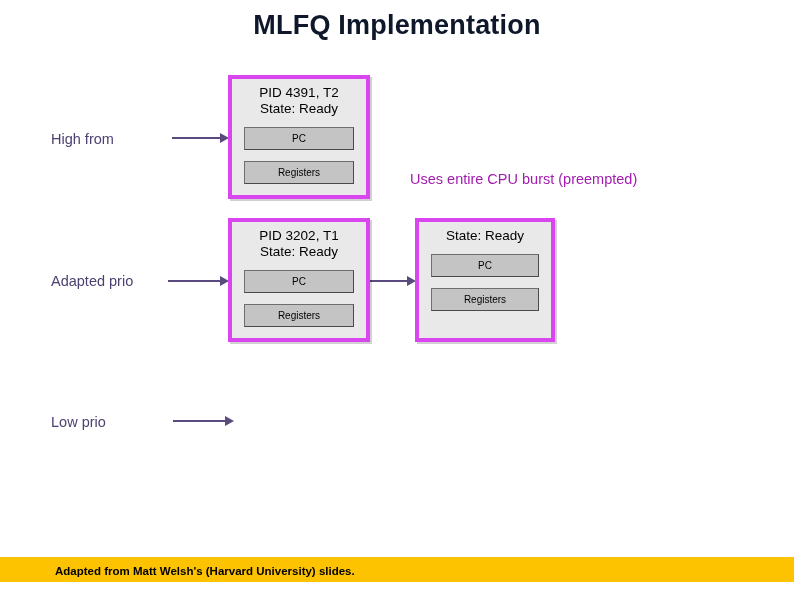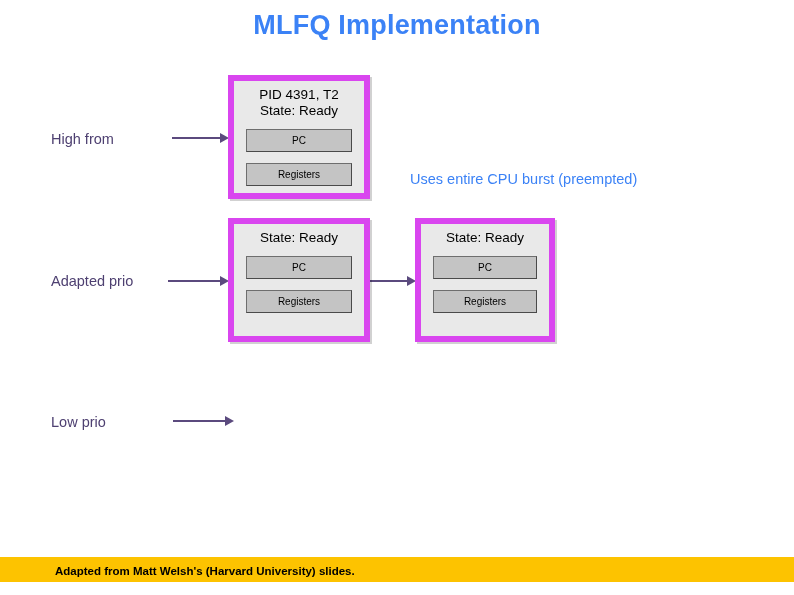--- a/index.html
+++ b/index.html
@@ -18,21 +18,21 @@
 
   
   #slide-title {
     position: absolute;
     left: 0;
     top: 10px;
     width: 794px;
     text-align: center;
     font-size: 27px;
     font-weight: bold;
-    color: #3b82f6;
+    color: #0f172a;
     letter-spacing: 0.2px;
     white-space: nowrap;
   }
 
   
   .prio-label {
     position: absolute;
     font-size: 14.5px;
     color: #4e4071;
     white-space: nowrap;
@@ -74,21 +74,21 @@
     left: 370px;
     top: 275px;
     width: 46px;
     height: 12px;
   }
 
   
   .pcb {
     position: absolute;
     background: #e9e9e9;
-    border: 6px solid #d946ef;
+    border: 4px solid #d946ef;
     box-sizing: border-box;
     box-shadow: 2px 2px 0 rgba(0,0,0,0.18);
   }
   .pcb-header {
     text-align: center;
     font-size: 13.5px;
     color: #000000;
     line-height: 16px;
     padding-top: 6px;
     white-space: nowrap;
@@ -112,21 +112,21 @@
   #pcb-high    { left: 228px; top: 75px;  width: 142px; height: 124px; }
   #pcb-medium-1{ left: 228px; top: 218px; width: 142px; height: 124px; }
   #pcb-medium-2{ left: 415px; top: 218px; width: 140px; height: 124px; }
 
   
   #annotation {
     position: absolute;
     left: 410px;
     top: 170px;
     font-size: 14.5px;
-    color: #3b82f6;
+    color: #a21caf;
     line-height: 19px;
     white-space: nowrap;
     text-align: right;
   }
 
   
   #footer-bar {
     position: absolute;
     left: 0;
     top: 557px;
@@ -175,20 +175,21 @@
   <div class="pcb-header">
     <div>PID 4391, T2</div>
     <div>State: Ready</div>
   </div>
   <div class="pcb-field pc">PC</div>
   <div class="pcb-field registers">Registers</div>
 </div>
 
 <div id="pcb-medium-1" class="pcb">
   <div class="pcb-header">
+    <div>PID 3202, T1</div>
     <div>State: Ready</div>
   </div>
   <div class="pcb-field pc">PC</div>
   <div class="pcb-field registers">Registers</div>
 </div>
 
 <div id="pcb-medium-2" class="pcb">
   <div class="pcb-header">
     <div>State: Ready</div>
   </div>

